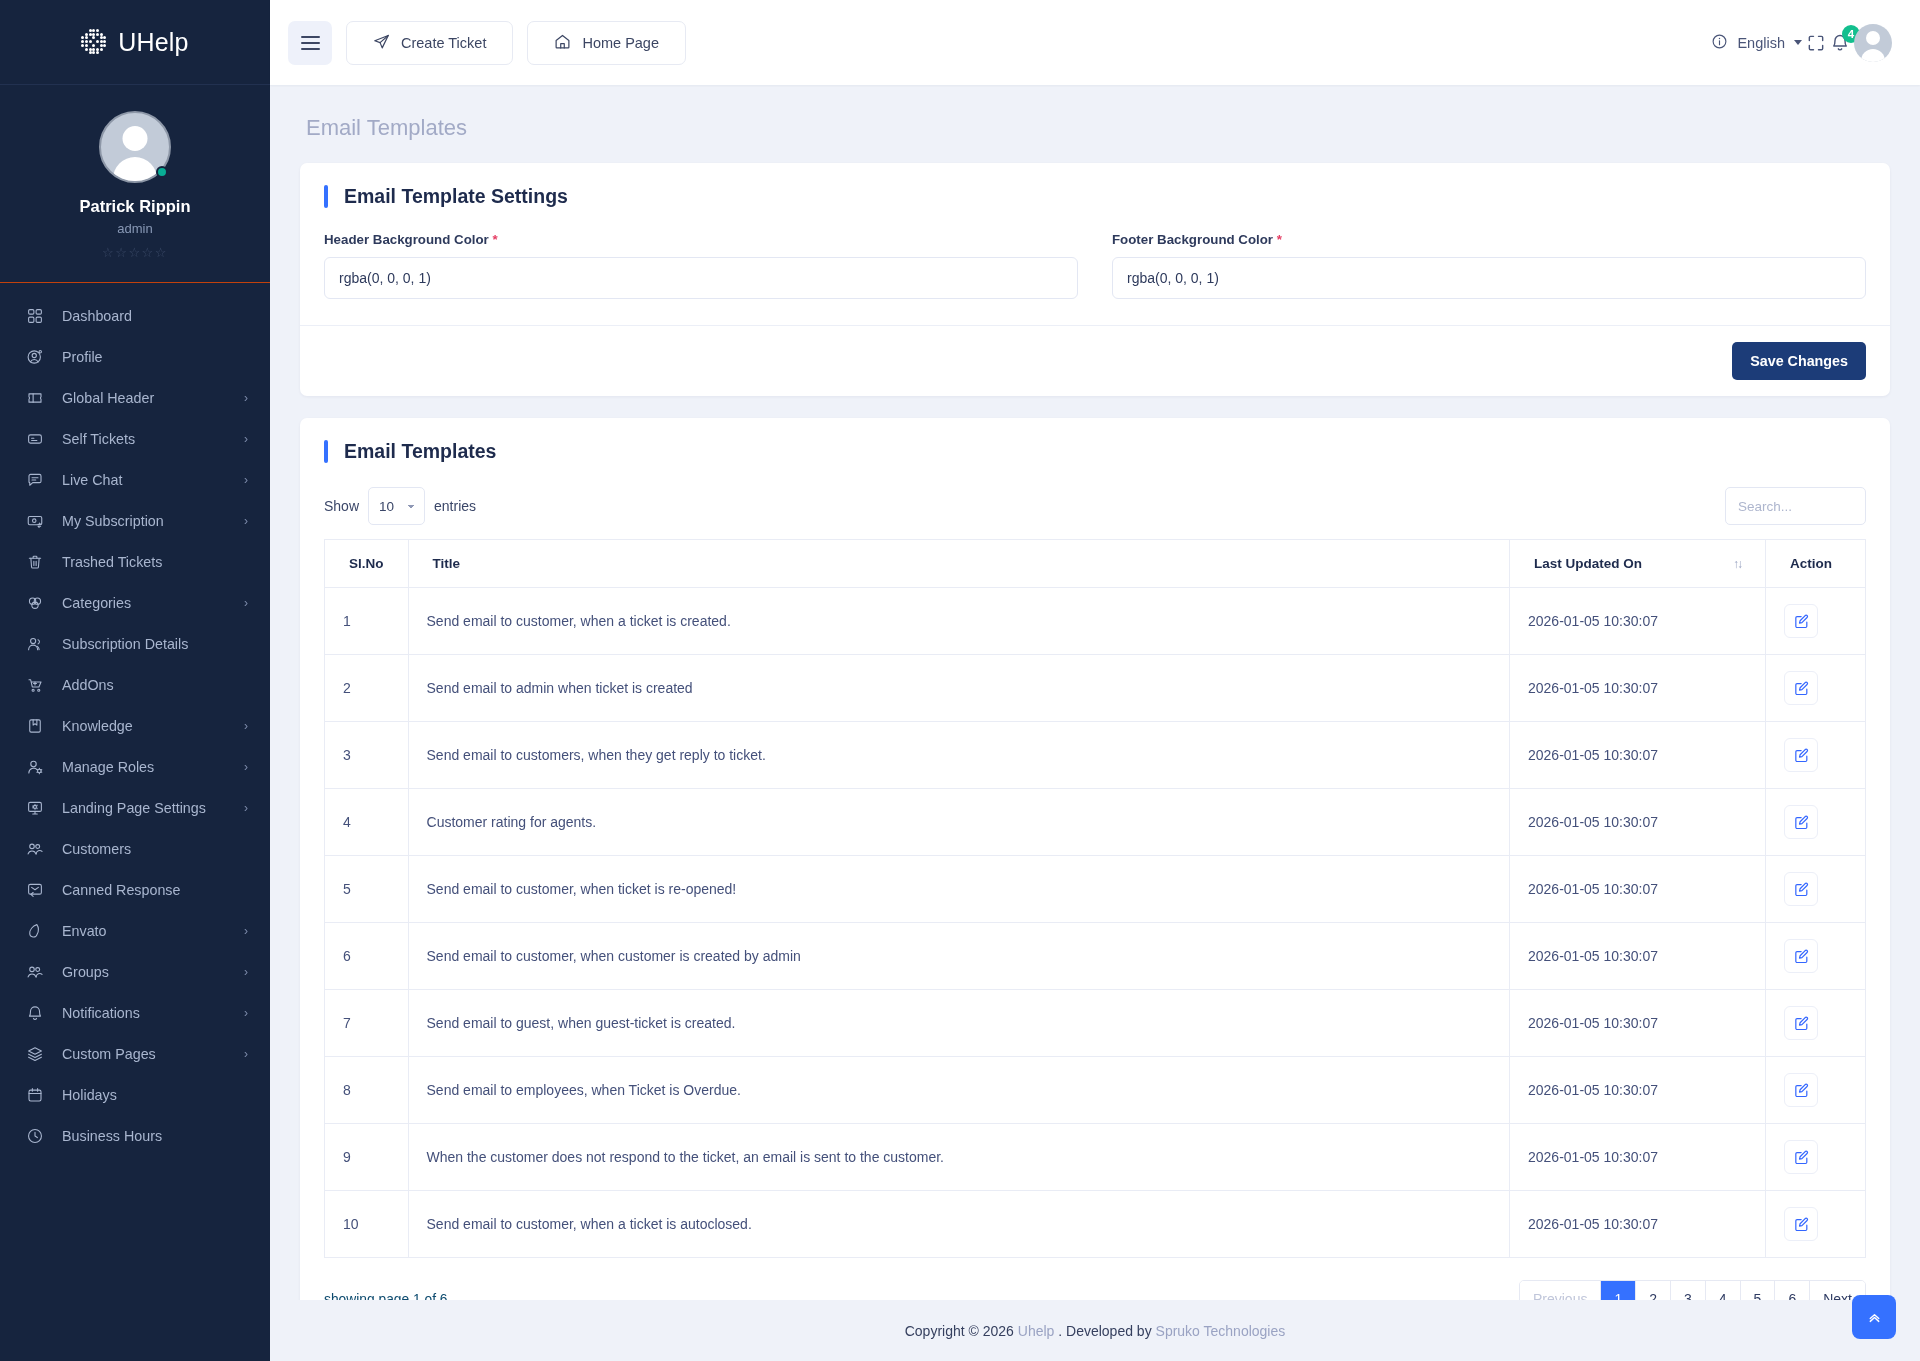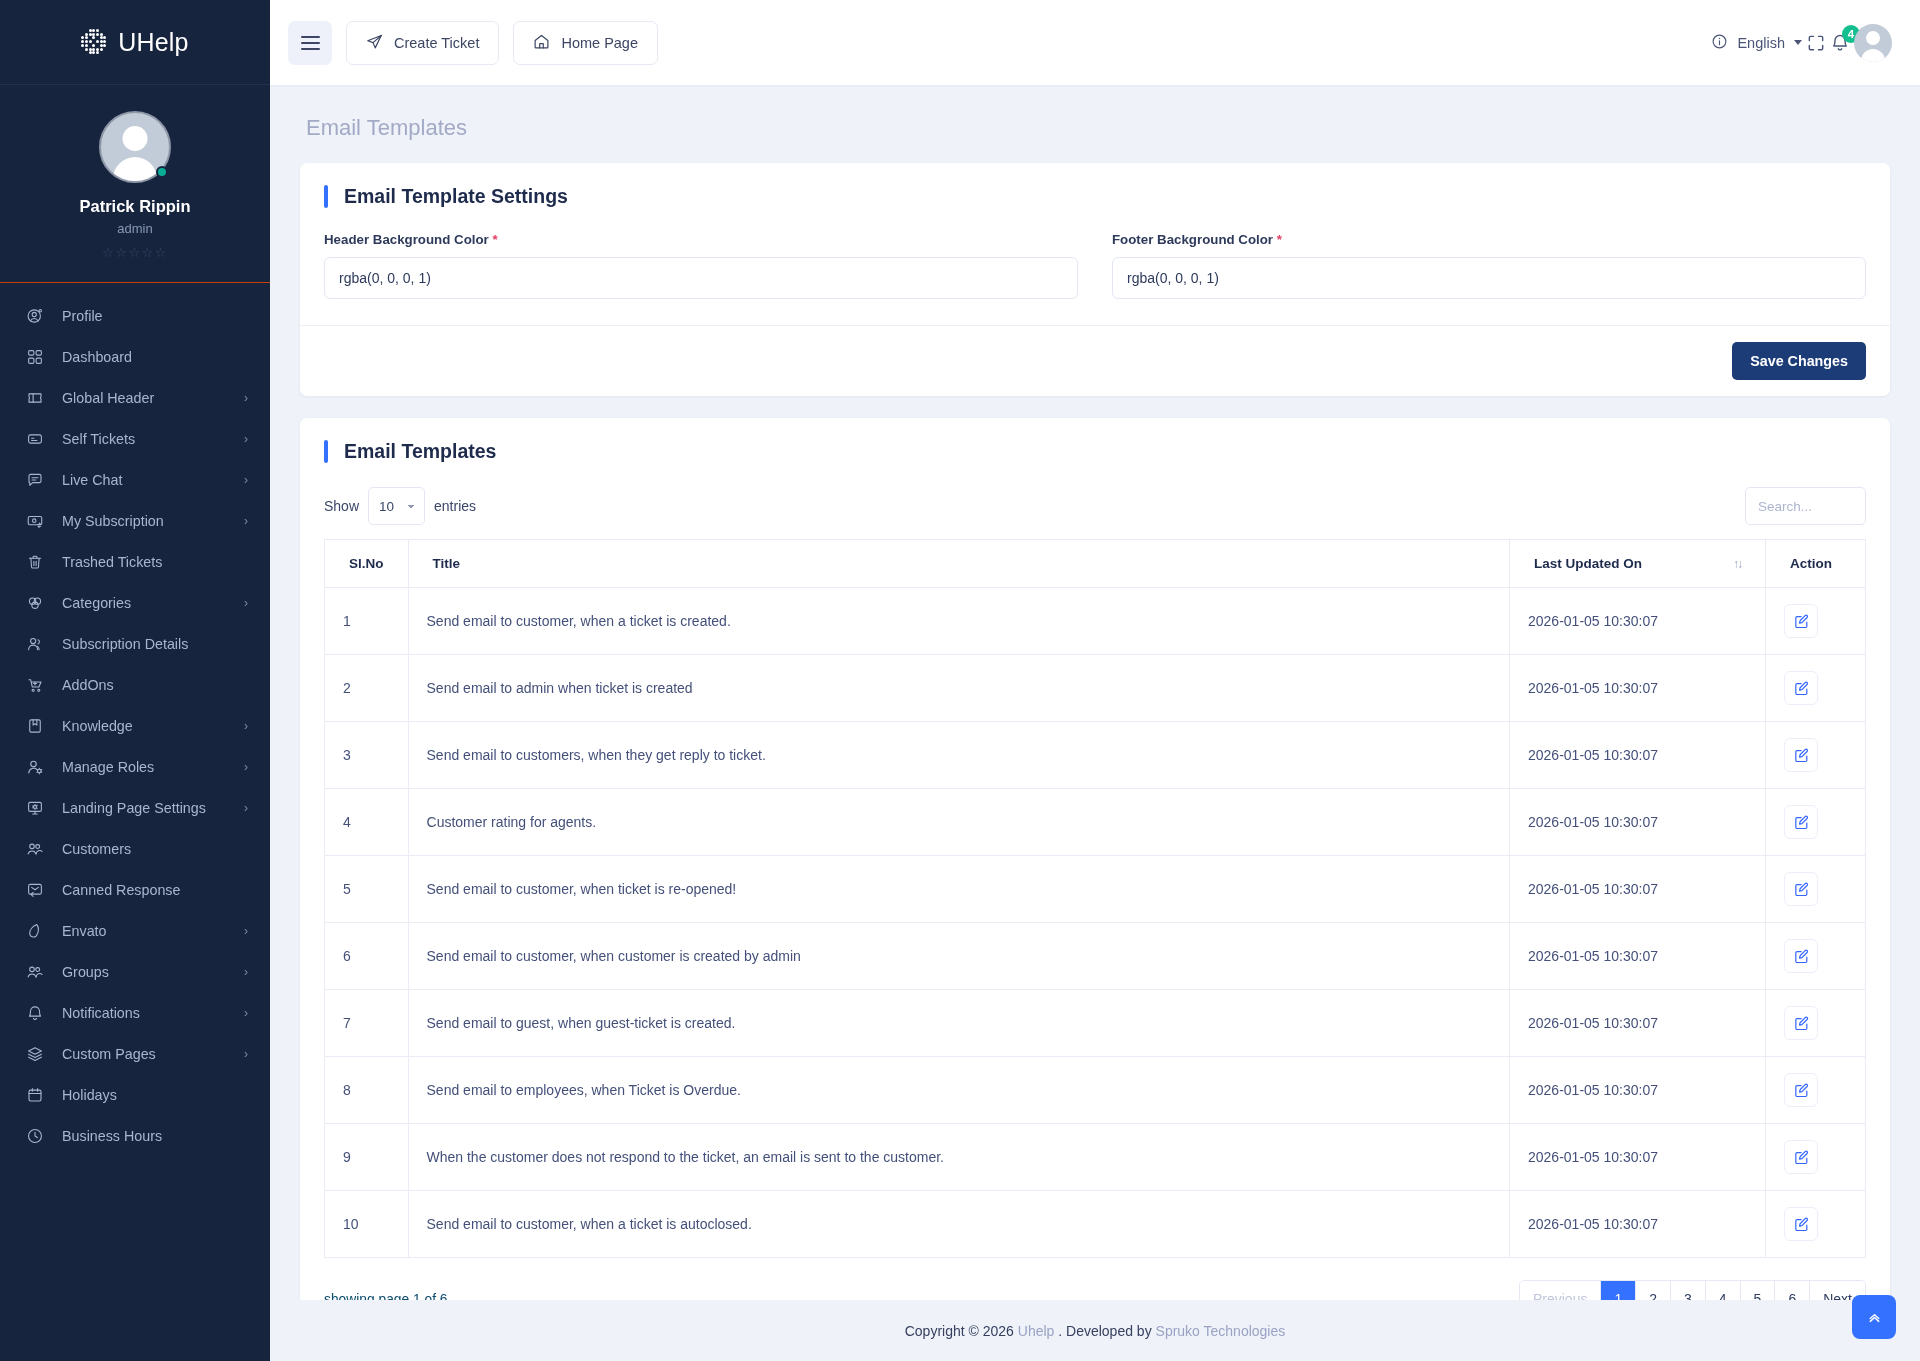--- a/index.html
+++ b/index.html
@@ -98,21 +98,21 @@
     width: 44px; height: 44px; border-radius: 7px;
     background: #eef1fa;
     display: flex; flex-direction: column; align-items: center; justify-content: center;
     gap: 4px; cursor: pointer;
   }
   .burger span { display: block; width: 19px; height: 2px; background: #3c4663; border-radius: 2px; }
   .tb-btn {
     height: 44px; border: 1px solid #e7eaf3; border-radius: 7px;
     background: #fff; color: #3c4663;
     display: flex; align-items: center; gap: 11px;
-    padding: 0 19px; font-size: 14.5px; cursor: pointer;
+    padding: 0 26px; font-size: 14.5px; cursor: pointer;
   }
   .tb-btn svg { width: 17px; height: 17px; }
   .tb-spacer { flex: 1 1 auto; }
   .tb-right { display: flex; align-items: center; gap: 4px; }
   .lang {
     display: flex; align-items: center; gap: 9px;
     color: #4a5578; font-size: 14.5px; cursor: pointer;
   }
   .lang svg { width: 17px; height: 17px; }
   .caret-dn {
@@ -203,21 +203,21 @@
     font-family: "Liberation Sans", sans-serif;
     appearance: none; cursor: pointer;
     background-image:
       linear-gradient(45deg, transparent 50%, #8f98b5 50%),
       linear-gradient(135deg, #8f98b5 50%, transparent 50%);
     background-position: calc(100% - 13px) 17px, calc(100% - 9px) 17px;
     background-size: 4px 4px, 4px 4px;
     background-repeat: no-repeat;
   }
   .dt-search {
-    width: 121px; height: 38px;
+    width: 141px; height: 38px;
     border: 1px solid #e3e7f3; border-radius: 5px;
     padding: 0 12px; font-size: 13.5px; color: #3a4668;
     font-family: "Liberation Sans", sans-serif; outline: none;
   }
   .dt-search::placeholder { color: #aeb6ce; }
 
   table.dt { width: 100%; border-collapse: collapse; }
   table.dt th, table.dt td {
     border: 1px solid #e9ecf5;
     text-align: left;
@@ -327,38 +327,38 @@
       </div>
       <div class="prof-name">Patrick Rippin</div>
       <div class="prof-role">admin</div>
       <div class="stars">☆☆☆☆☆</div>
     </div>
 
     <nav class="nav" id="navList">
         <div class="nav-item">
           <span class="nav-ico">
             <svg viewBox="0 0 24 24" fill="none" stroke="currentColor" stroke-width="1.45" stroke-linecap="round" stroke-linejoin="round">
+              <rect x="3.5" y="3.5" width="7" height="6" rx="1.6"></rect>
+              <rect x="13.5" y="3.5" width="7" height="6" rx="1.6"></rect>
+              <rect x="3.5" y="13.5" width="7" height="7" rx="1.6"></rect>
+              <rect x="13.5" y="13.5" width="7" height="7" rx="1.6"></rect>
+            </svg>
+          </span>
+          <span class="nav-label">Dashboard</span>
+        </div>
+        <div class="nav-item">
+          <span class="nav-ico">
+            <svg viewBox="0 0 24 24" fill="none" stroke="currentColor" stroke-width="1.45" stroke-linecap="round" stroke-linejoin="round">
               <circle cx="11" cy="12" r="8.2"></circle>
               <circle cx="11" cy="10" r="2.8"></circle>
               <path d="M5.8 18.6a5.8 5.8 0 0 1 10.4 0"></path>
               <circle cx="19" cy="5" r="1.6"></circle>
             </svg>
           </span>
           <span class="nav-label">Profile</span>
-        </div>
-        <div class="nav-item">
-          <span class="nav-ico">
-            <svg viewBox="0 0 24 24" fill="none" stroke="currentColor" stroke-width="1.45" stroke-linecap="round" stroke-linejoin="round">
-              <rect x="3.5" y="3.5" width="7" height="6" rx="1.6"></rect>
-              <rect x="13.5" y="3.5" width="7" height="6" rx="1.6"></rect>
-              <rect x="3.5" y="13.5" width="7" height="7" rx="1.6"></rect>
-              <rect x="13.5" y="13.5" width="7" height="7" rx="1.6"></rect>
-            </svg>
-          </span>
-          <span class="nav-label">Dashboard</span>
         </div>
         <div class="nav-item">
           <span class="nav-ico">
             <svg viewBox="0 0 24 24" fill="none" stroke="currentColor" stroke-width="1.45" stroke-linecap="round" stroke-linejoin="round">
               <path d="M4 6.5h16v4a2 2 0 0 0 0 3v4H4v-4a2 2 0 0 0 0-3z"></path>
               <path d="M9.5 6.5v11"></path>
             </svg>
           </span>
           <span class="nav-label">Global Header</span>
           <span class="nav-caret">›</span>

